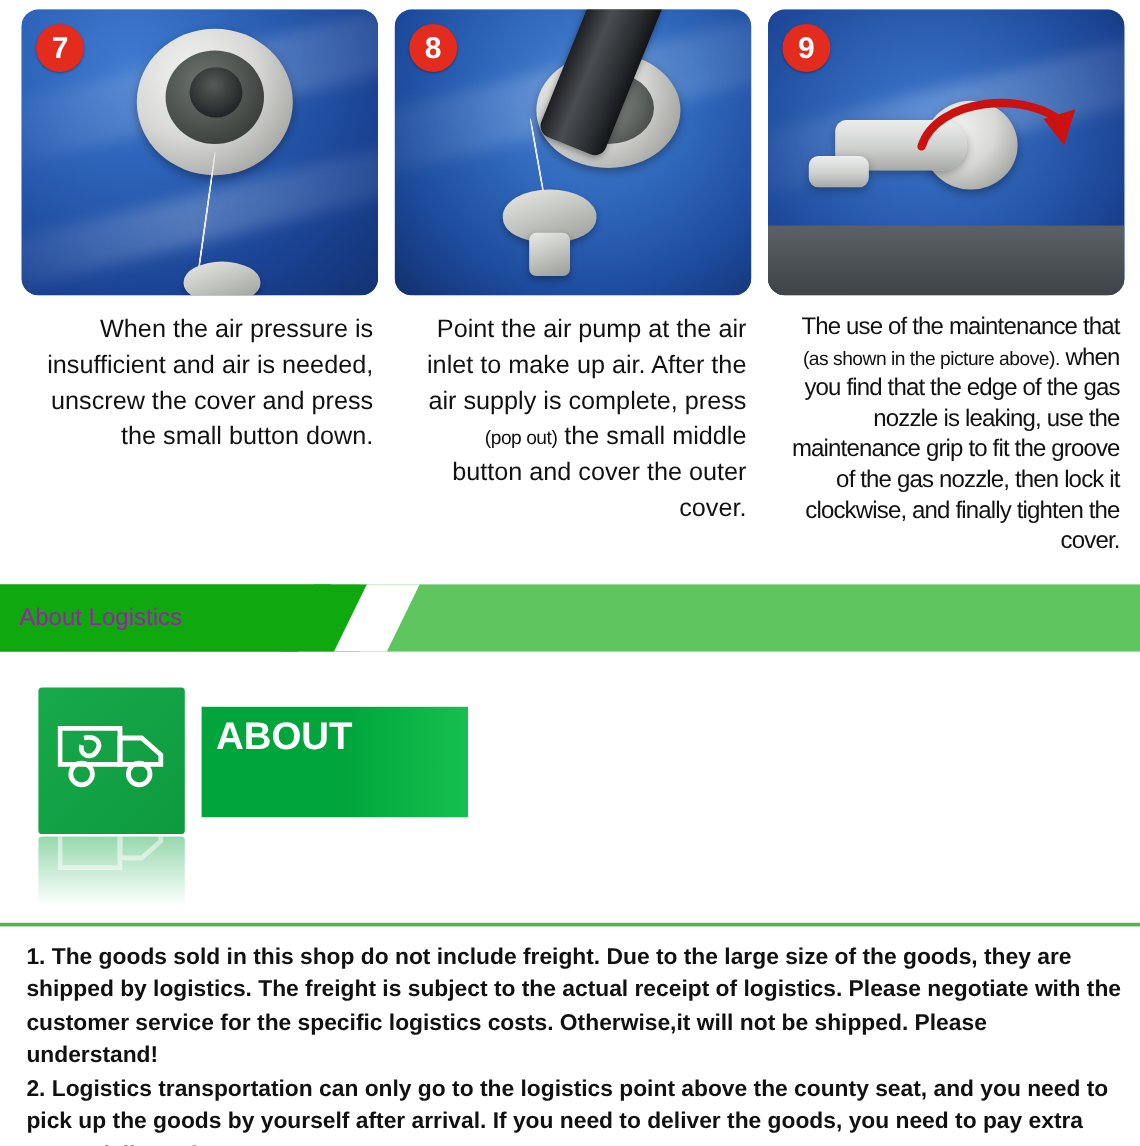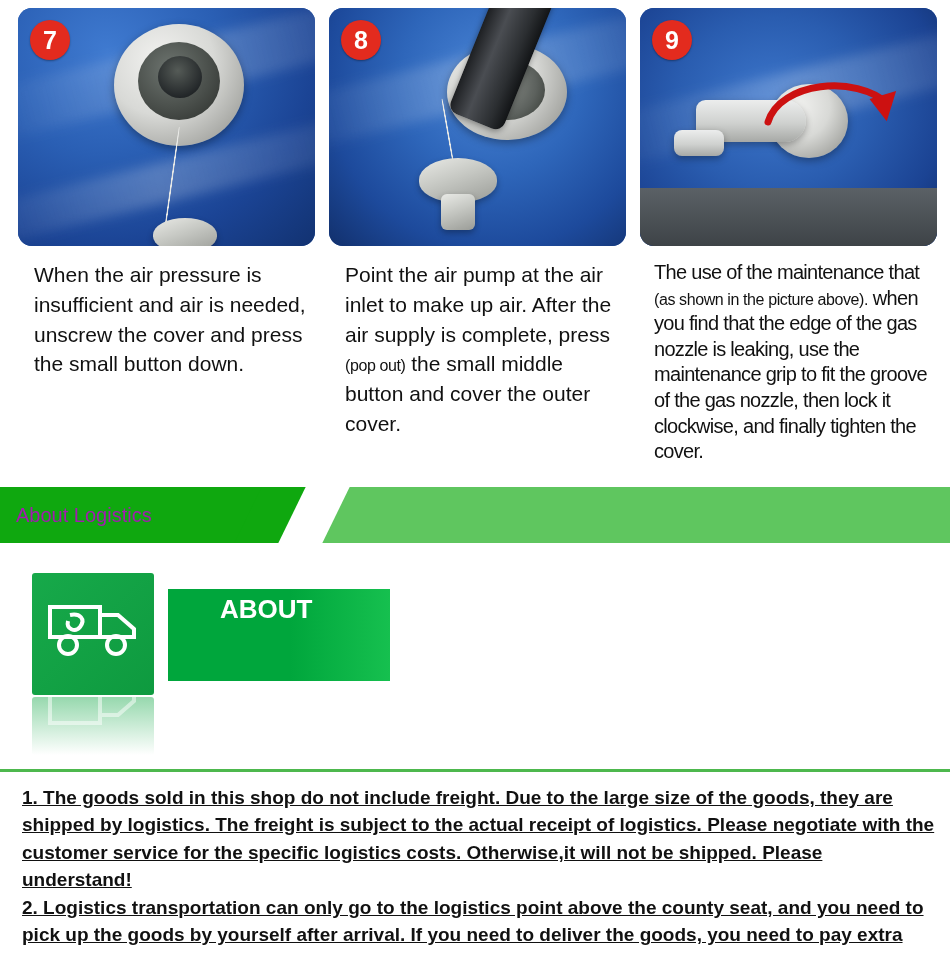--- a/index.html
+++ b/index.html
@@ -143,20 +143,21 @@
     text-shadow: 1px 1px 2px rgba(0,0,0,.75);
     z-index: 6;
     white-space: nowrap;
   }
 
   .caption {
     padding: 14px 4px 0 16px;
     font-size: 21px;
     line-height: 1.42;
     color: #111111;
+    text-align: right;
   }
   .caption.dense {
     padding-left: 14px;
     font-size: 20px;
     line-height: 1.28;
     letter-spacing: -0.7px;
   }
   .small-note {
     font-size: 16px;
     letter-spacing: -0.4px;
@@ -226,24 +227,23 @@
   .about-ship {
     position: absolute;
     left: 168px; top: 16px;
     width: 222px; height: 92px;
     background: linear-gradient(90deg, #00a63c 0%, #00a63c 55%, #16c04f 100%);
     color: #ffffff;
     padding: 6px 0 0 12px;
     box-sizing: border-box;
   }
   .about-ship .l1 {
-    font-size: 26px;
+    font-size: 32px;
     font-weight: bold;
     line-height: 1.15;
-    margin-left: 40px;
   }
   .about-ship .l2 {
     font-size: 30px;
     font-weight: bold;
     line-height: 1.15;
   }
   .reflection {
     position: absolute;
     left: 32px; top: 124px;
     width: 122px; height: 58px;
@@ -268,21 +268,20 @@
   
   .logistics-text {
     padding: 12px 14px 0 22px;
     font-size: 19px;
     line-height: 1.45;
     font-weight: bold;
     color: #111111;
   }
   .logistics-text p {
     margin: 0;
-    text-decoration: underline;
   }
 </style>
 </head>
 <body>
 
 <div class="page">
 
   <div class="steps">
 
     <div class="step">

